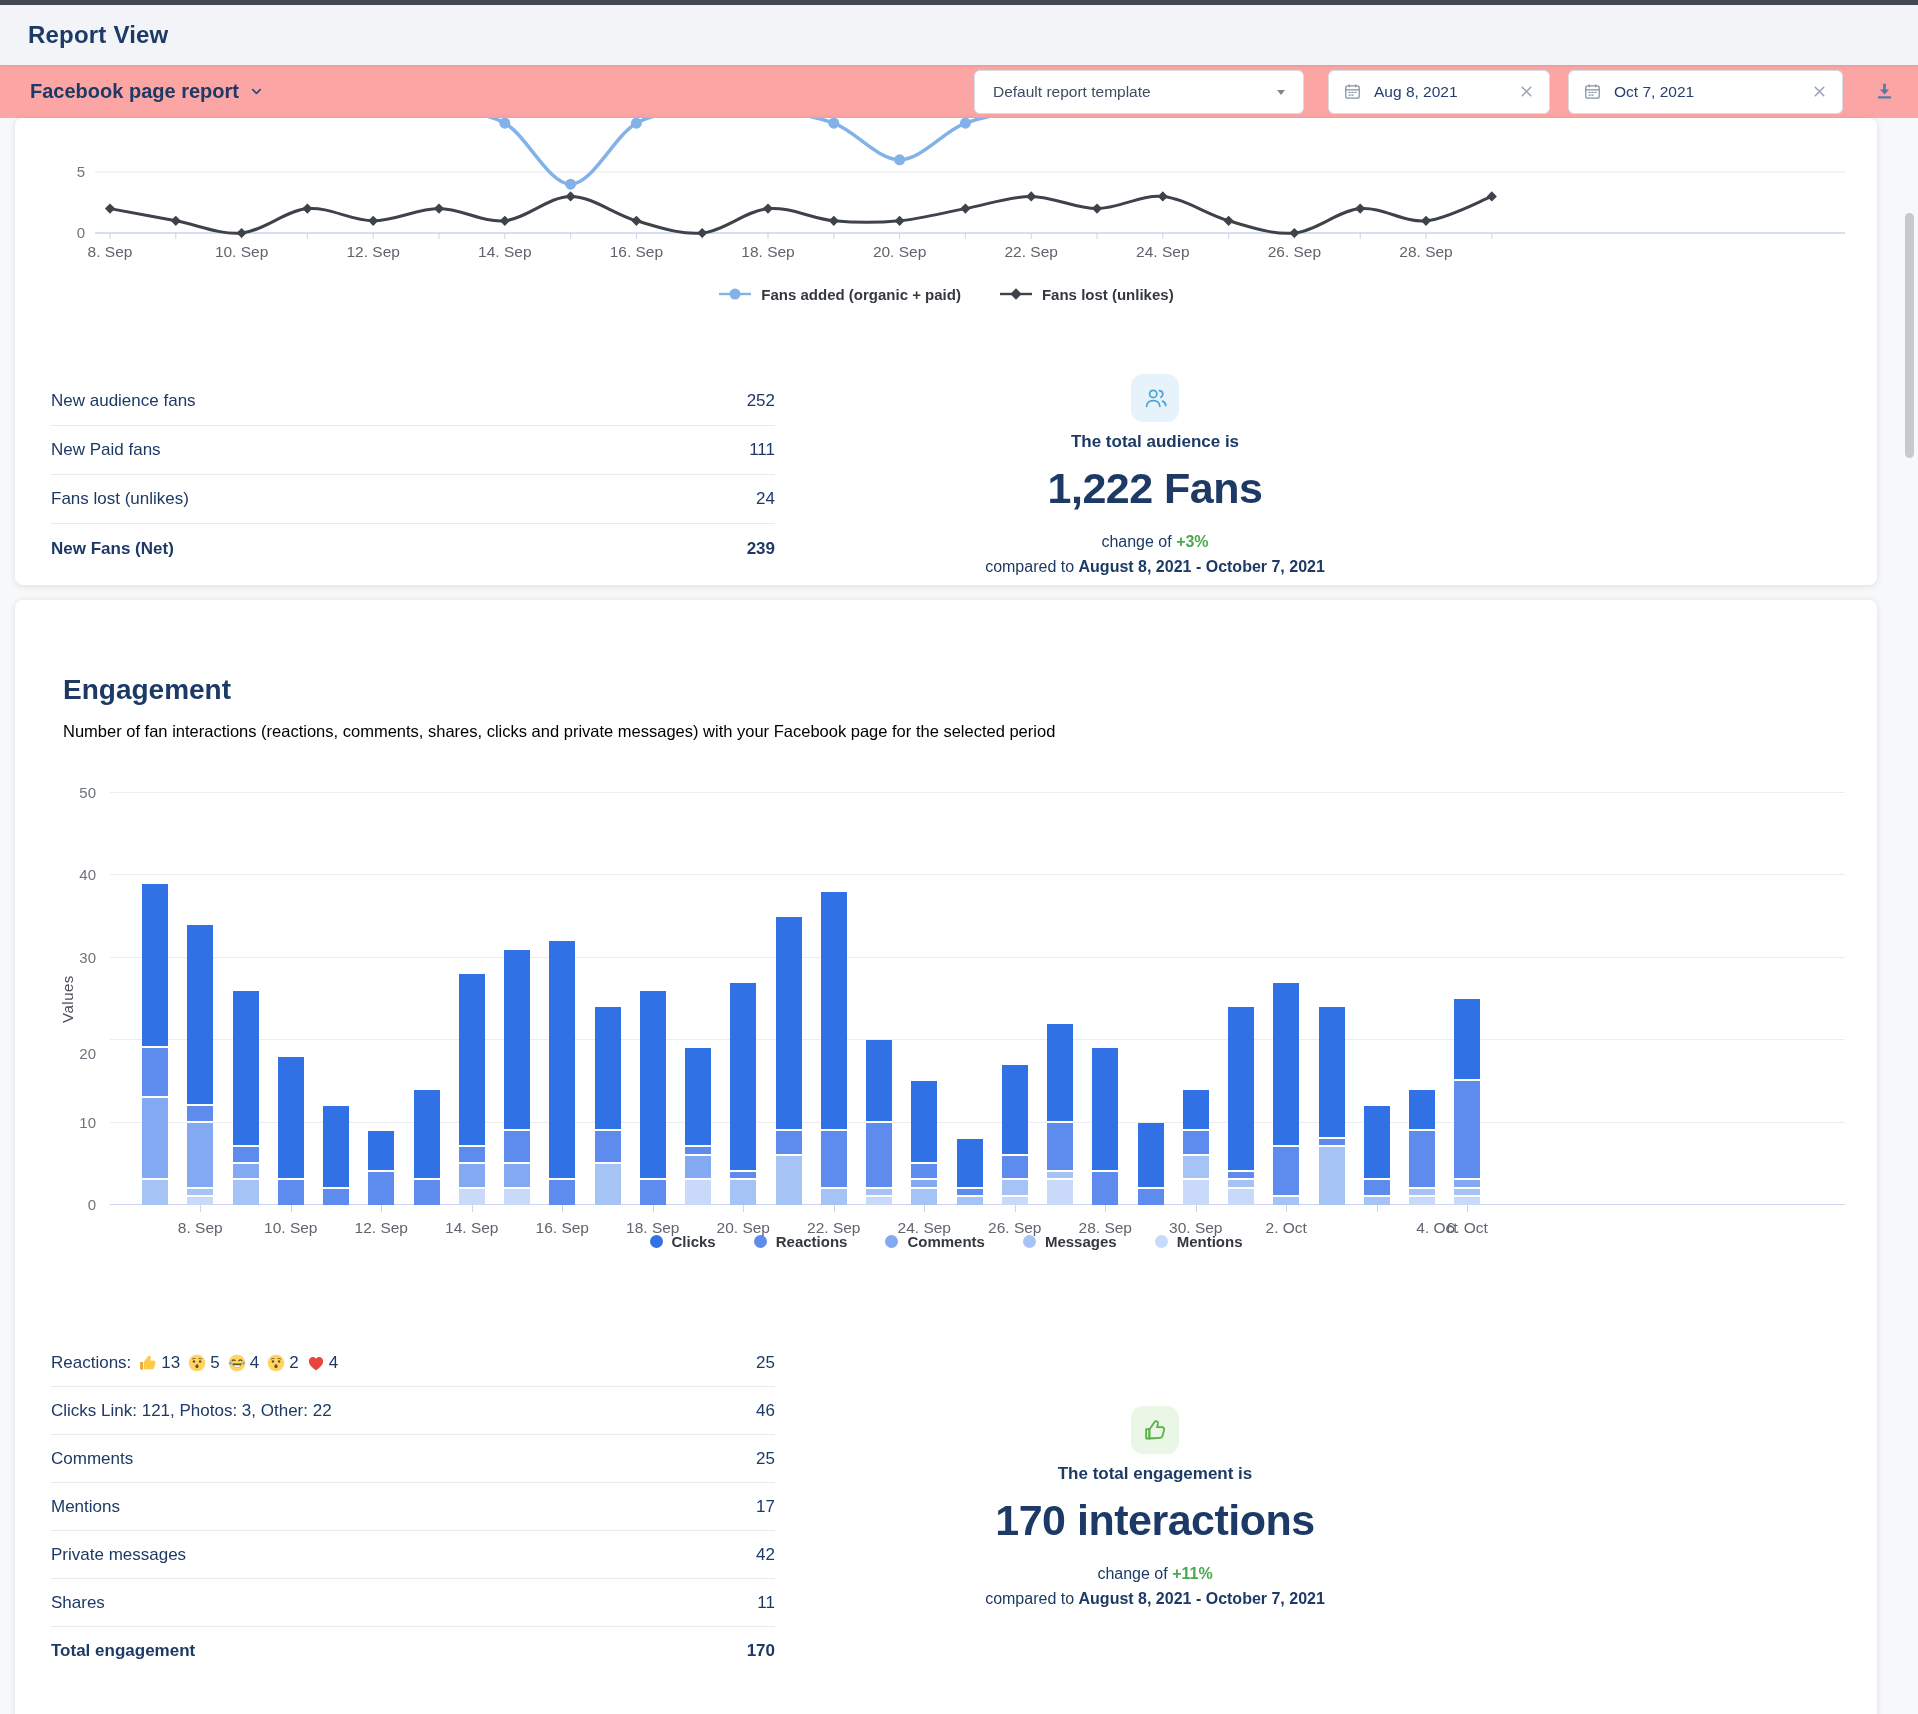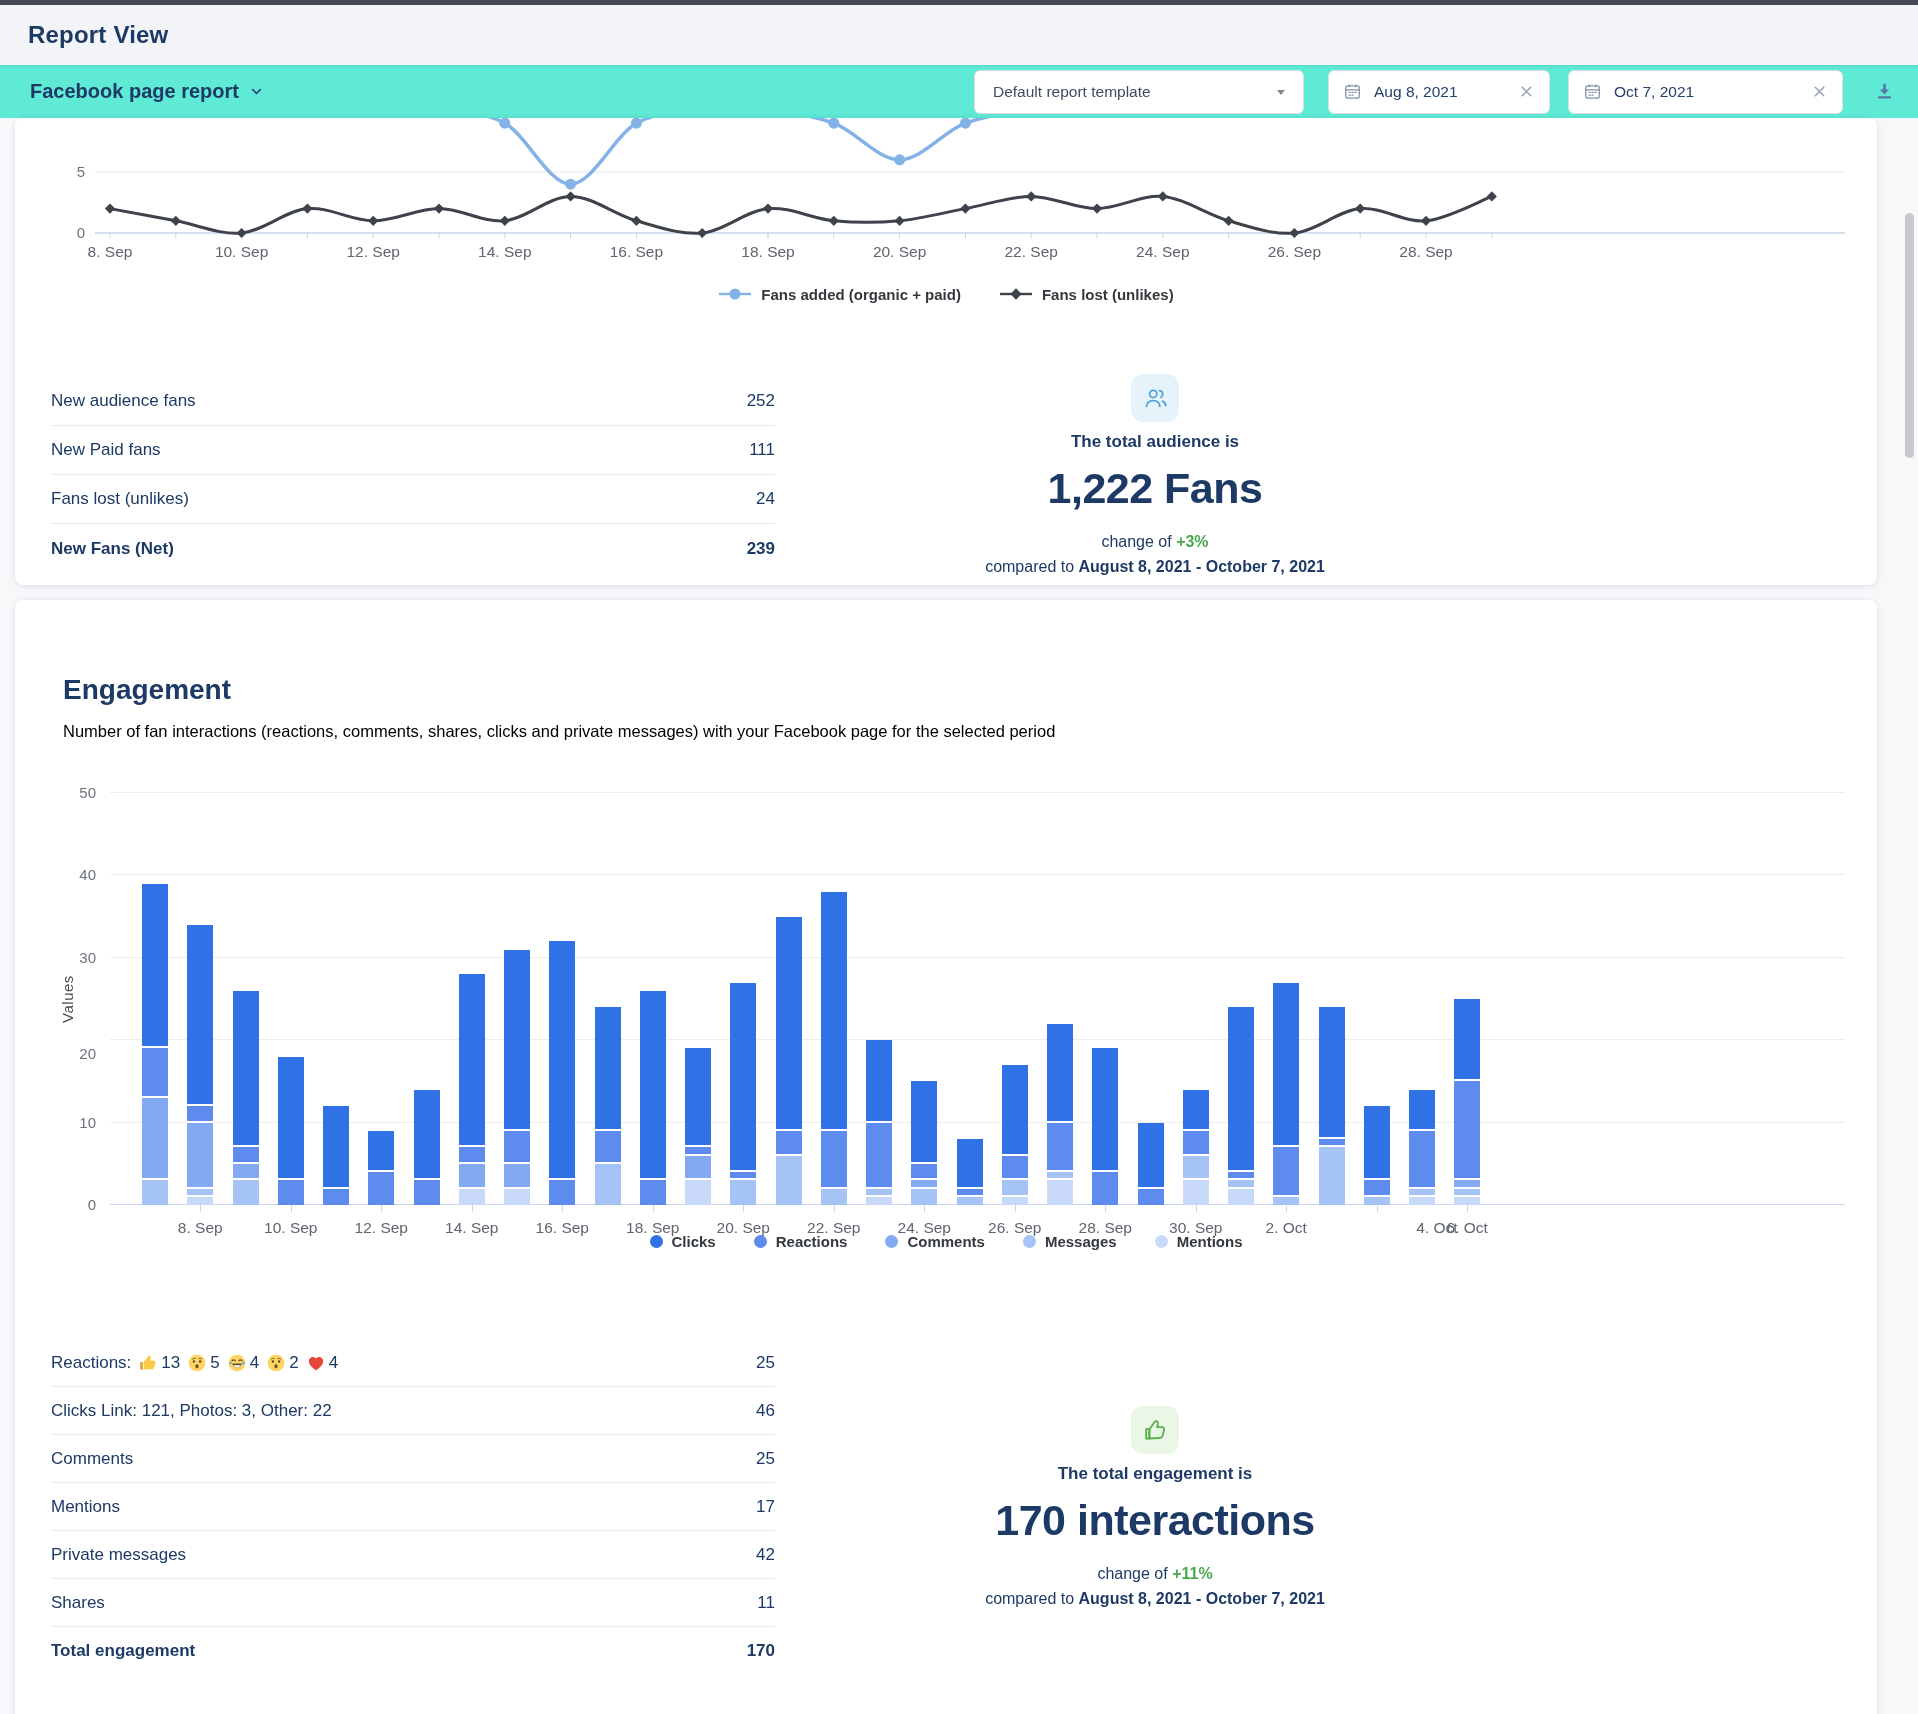--- a/index.html
+++ b/index.html
@@ -1,21 +1,21 @@
 <!DOCTYPE html>
 <html><head>
 <meta charset="utf-8">
 <style>
 *{margin:0;padding:0;box-sizing:border-box}
 html,body{width:1918px;height:1714px;overflow:hidden}
 body{font-family:"Liberation Sans","DejaVu Sans",sans-serif;background:#f7f8fa;color:#1d3a66;position:relative}
 .top-strip{height:5px;background:#444955}
 .page-header{height:60px;background:#f3f4f8;display:flex;align-items:center;padding:0 28px;box-shadow:0 1px 3px rgba(30,40,70,.10);position:relative;z-index:3}
 .page-header h1{font-size:24px;font-weight:600;color:#1d3a66;letter-spacing:.2px}
-.toolbar{height:53px;background:#5eead4;display:flex;align-items:center;padding:0 18px 0 30px}
+.toolbar{height:53px;background:#fca5a5;display:flex;align-items:center;padding:0 18px 0 30px}
 .report-name{display:flex;align-items:center;gap:10px;cursor:pointer}
 .report-name .rn{font-size:20px;font-weight:700;color:#1d3a66}
 .toolbar-right{margin-left:auto;display:flex;align-items:center}
 .select-box{width:330px;height:44px;border:1px solid #d9dce3;border-radius:6px;background:#fff;display:flex;align-items:center;padding:0 14px 0 18px;font-size:15.5px;color:#3f4c63;cursor:pointer}
 .select-box .caret{margin-left:auto;display:flex}
 .date-box{height:44px;border:1px solid #d9dce3;border-radius:6px;background:#fff;display:flex;align-items:center;padding:0 14px;font-size:15.5px;color:#24406e;cursor:pointer}
 .date-box .cal{display:flex;margin-right:12px}
 .date-box .clr{display:flex;margin-left:auto;cursor:pointer}
 .db1{width:222px;margin-left:24px}
 .db2{width:275px;margin-left:18px}

